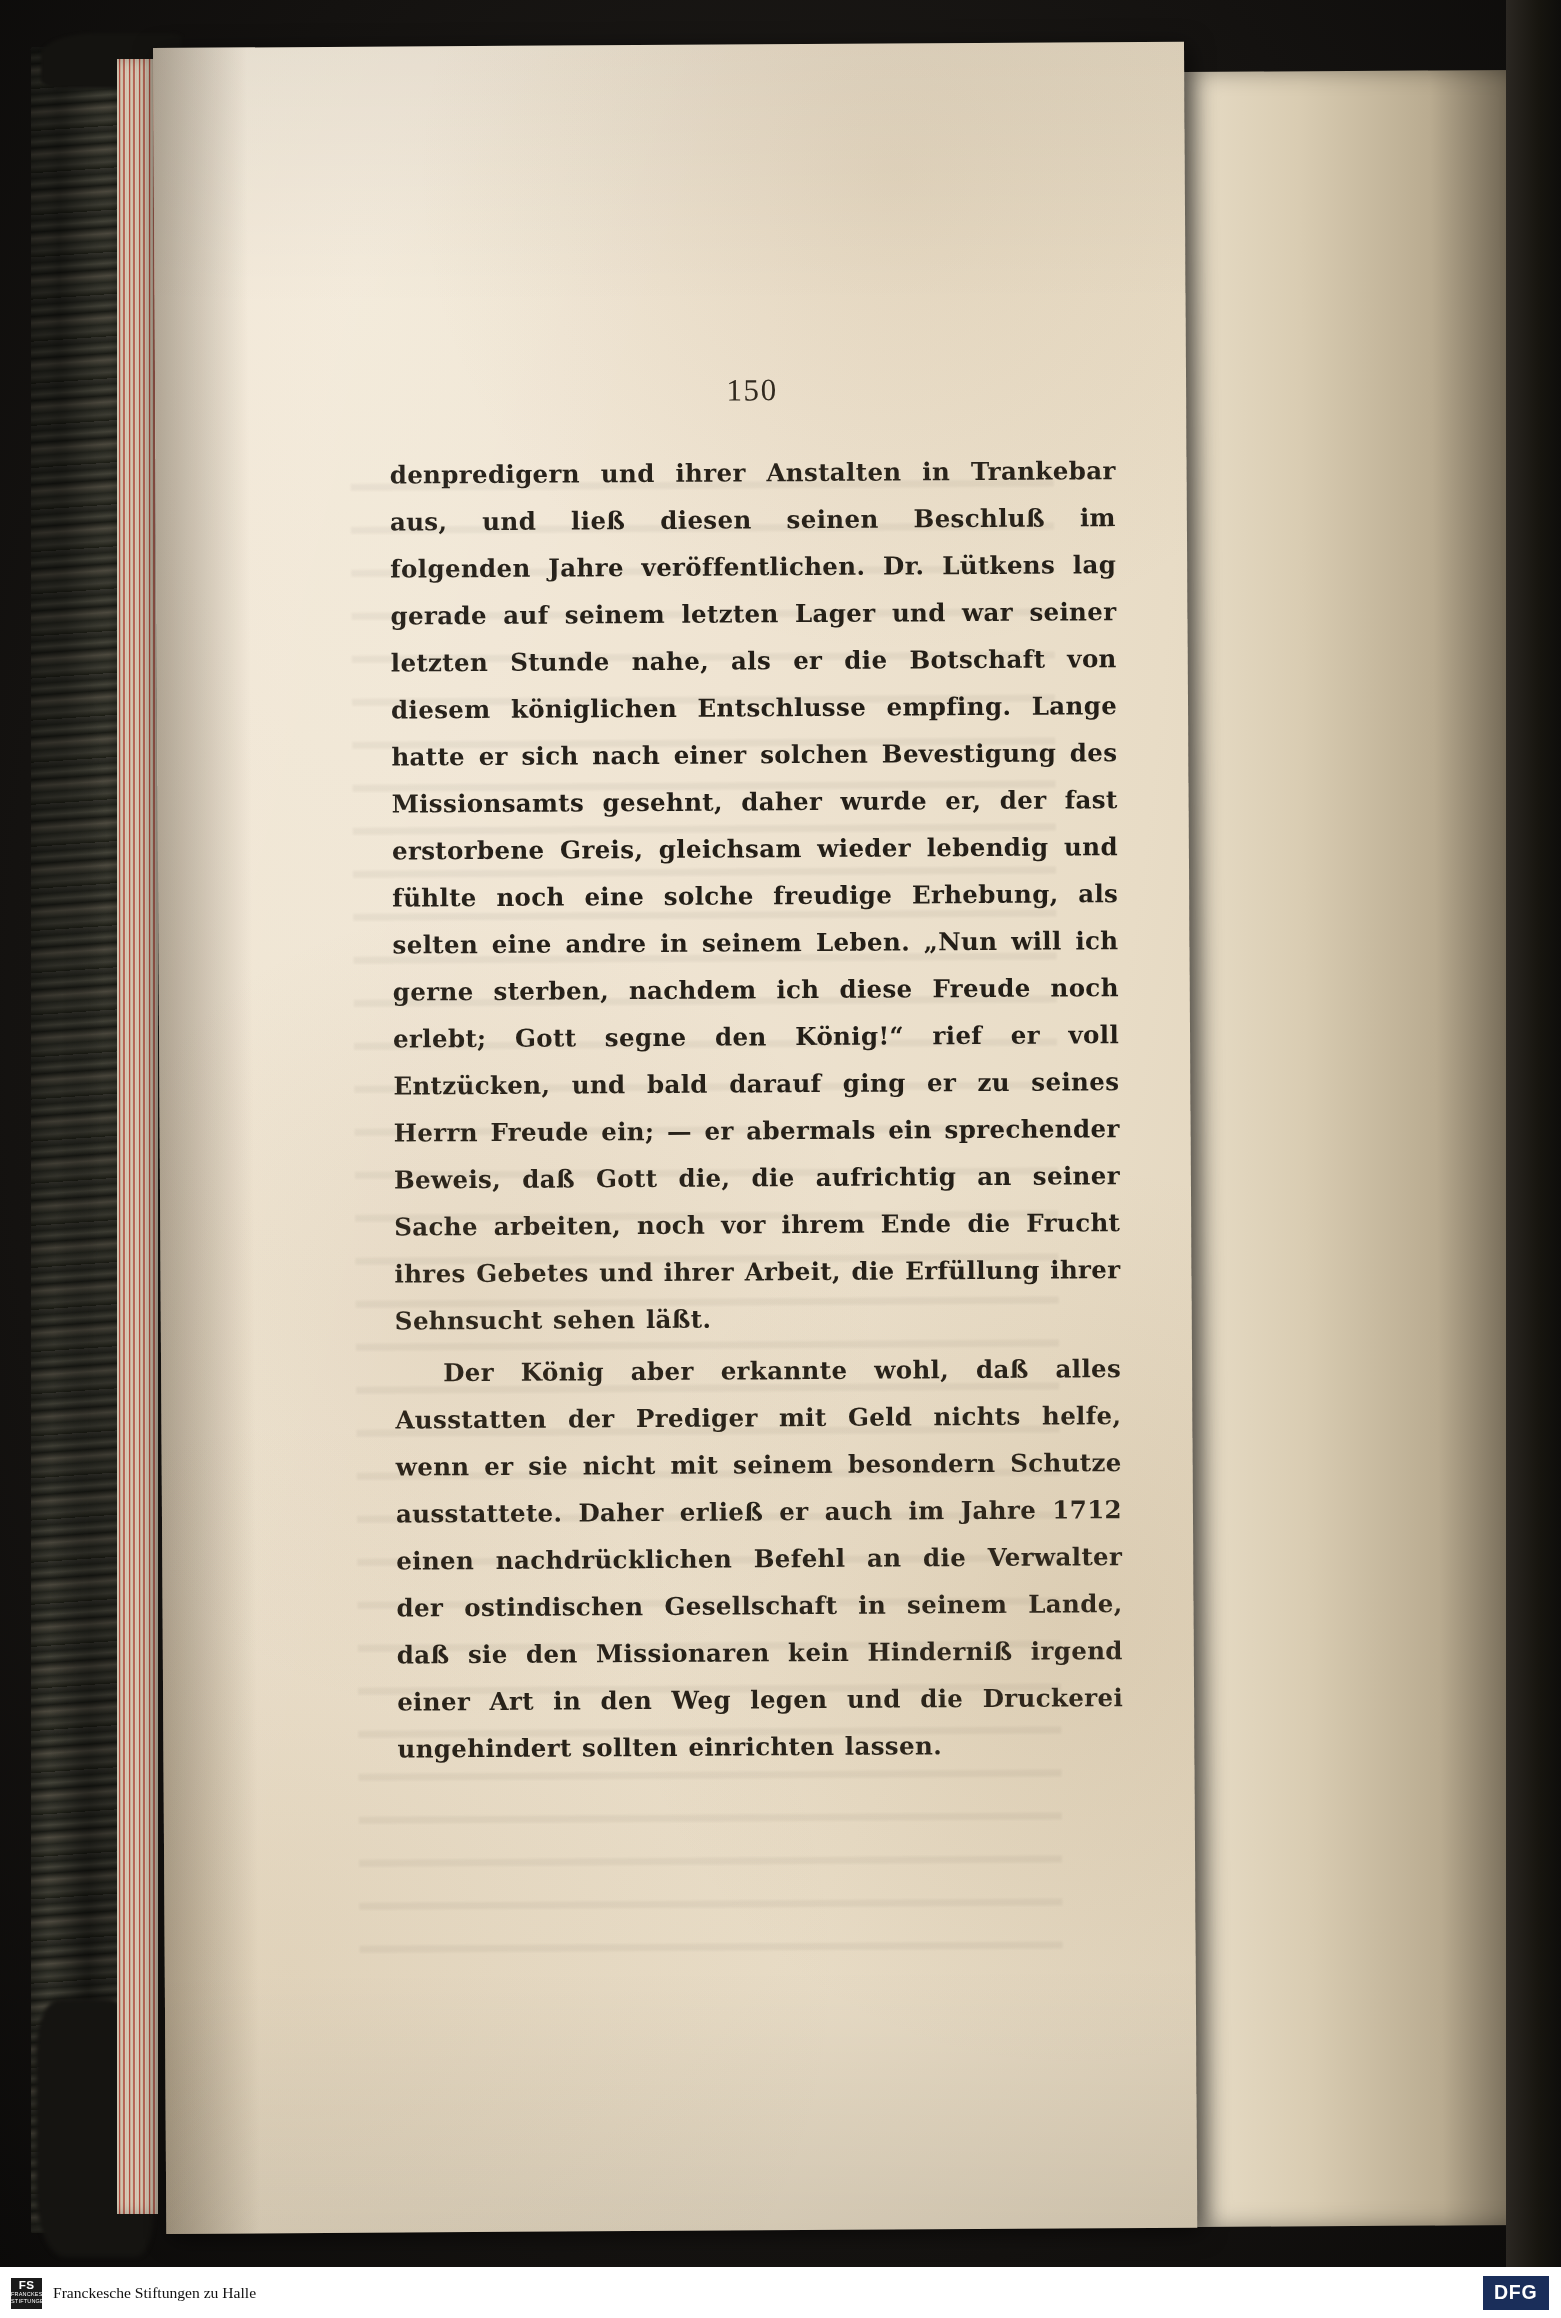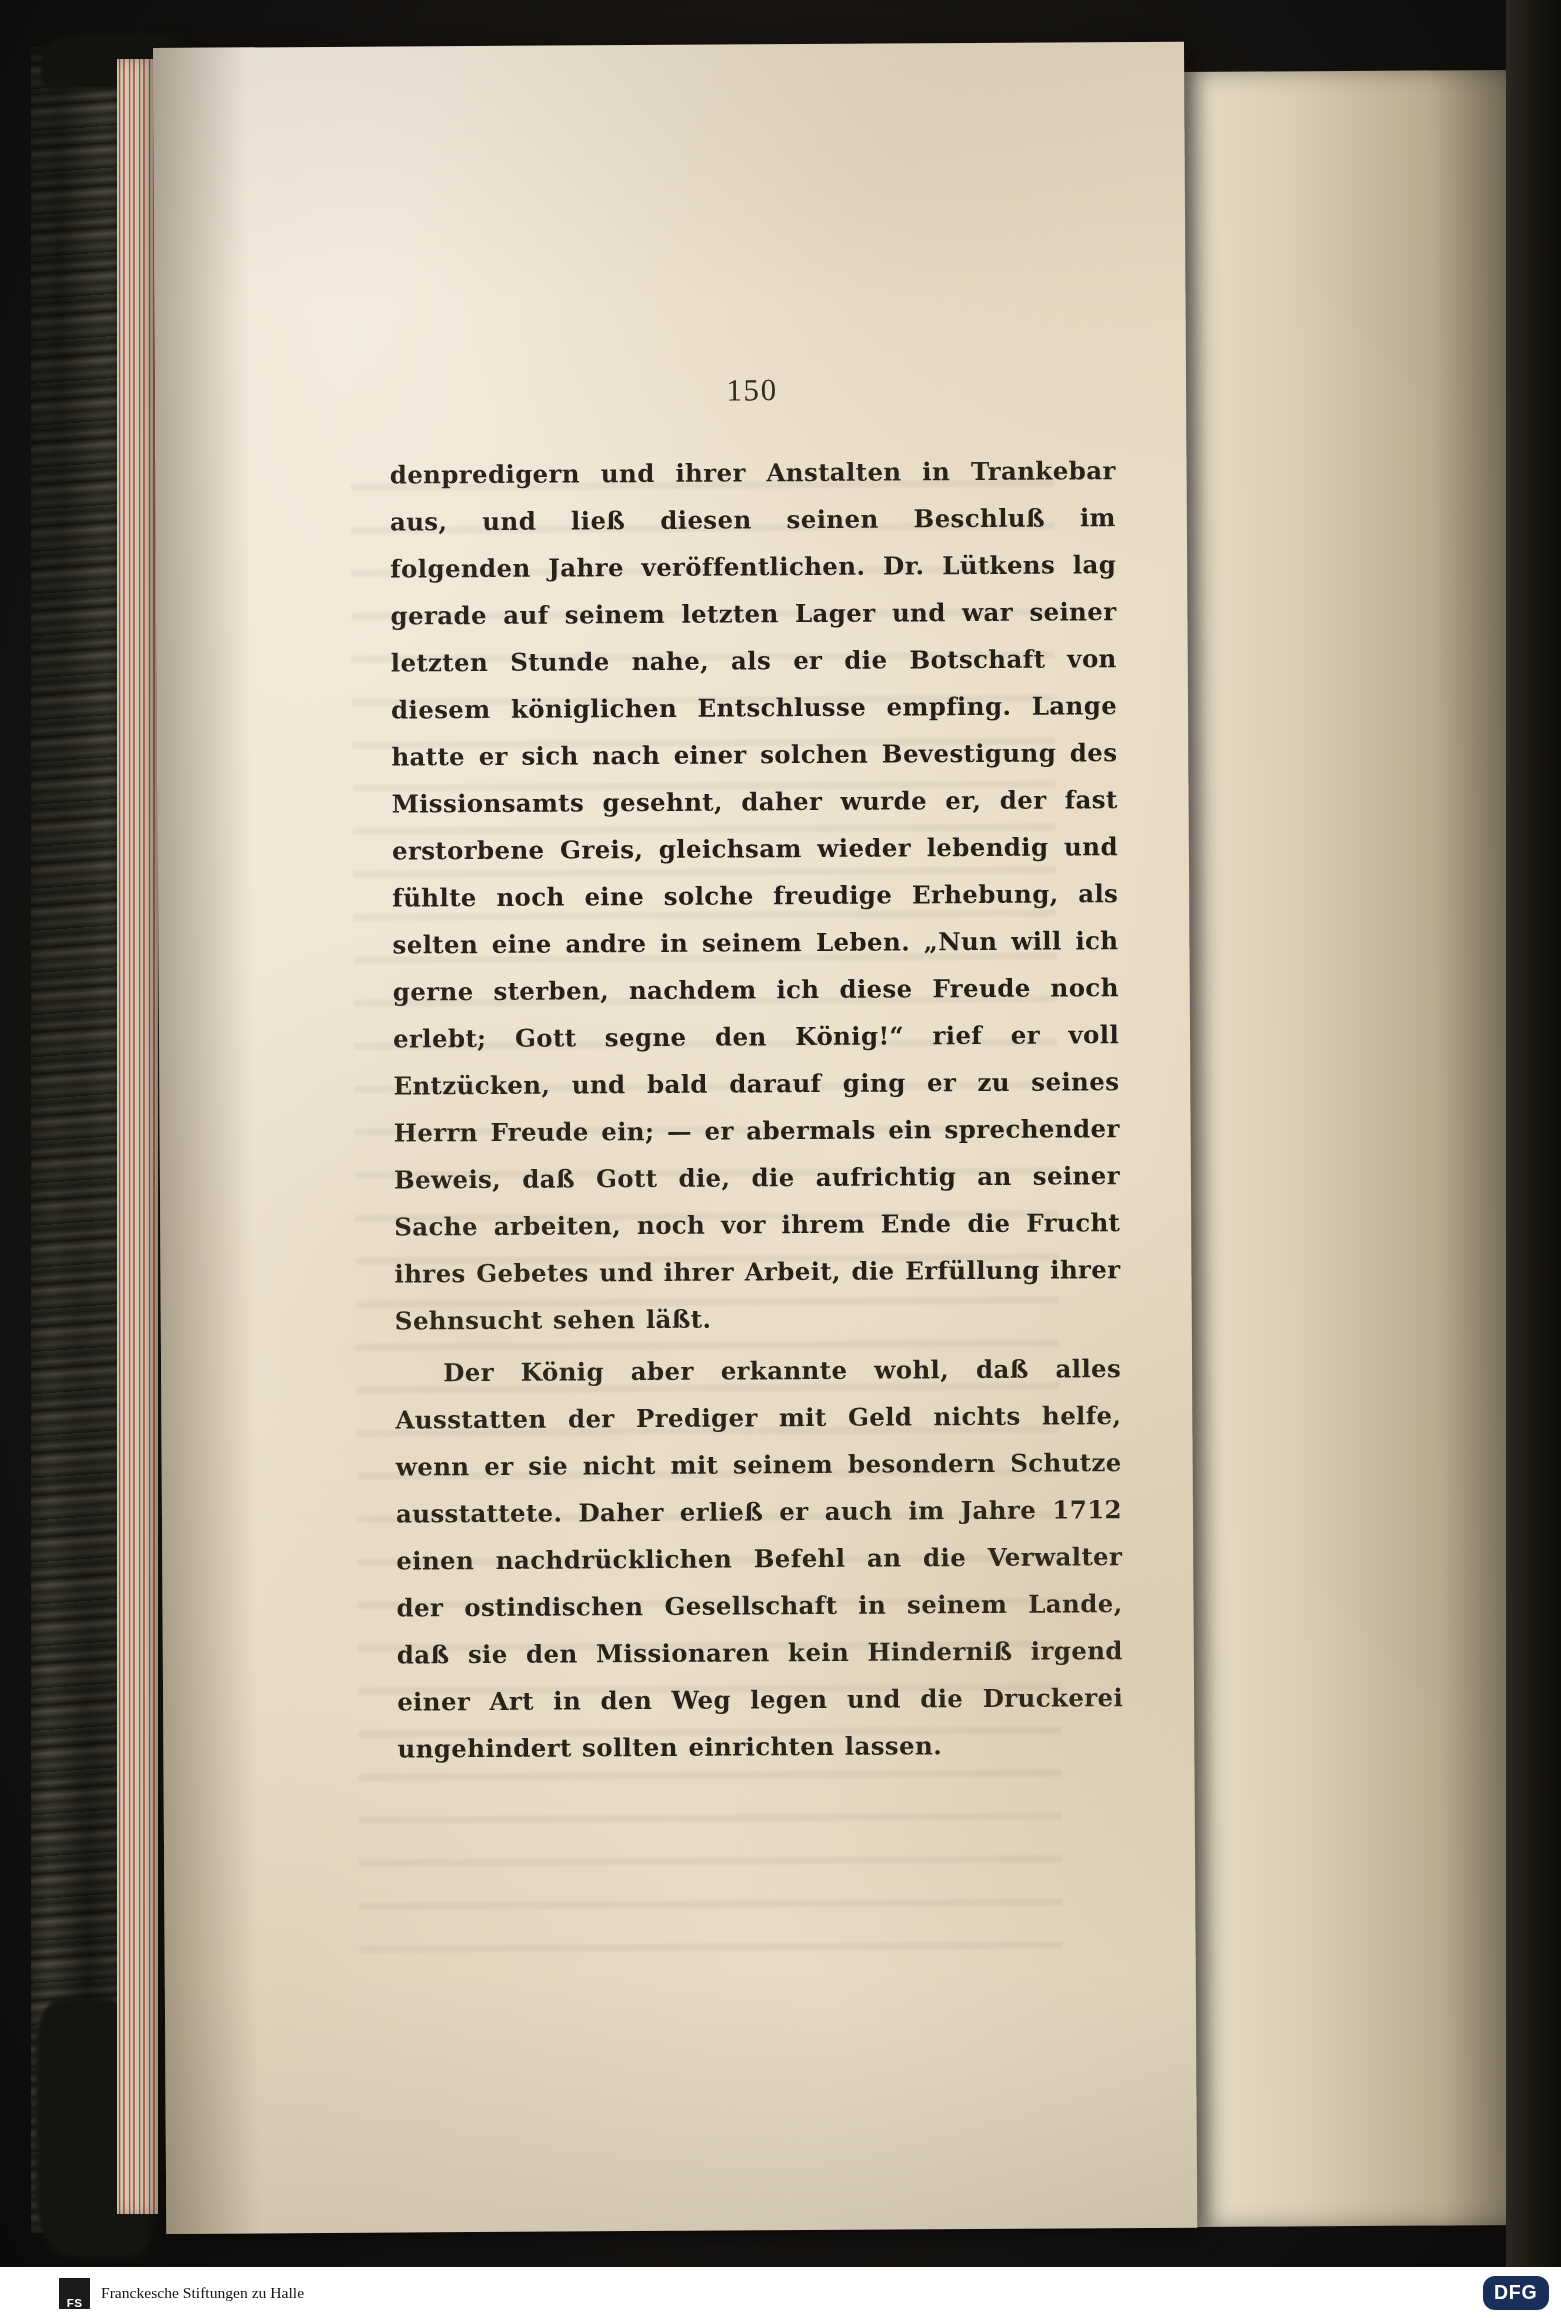--- a/index.html
+++ b/index.html
@@ -218,25 +218,24 @@
     gap: 11px;
     padding-left: 11px;
   }
   .fs-logo {
     width: 31px; height: 31px;
     background: #1b1b1b;
     color: #fff;
     font-size: 5.5px;
     line-height: 7px;
     text-align: center;
-    padding-top: 18px;
+    padding-top: 0;
     box-sizing: border-box;
     font-family: "Liberation Sans", sans-serif;
     letter-spacing: 0.2px;
-    margin-left: 48px;
   }
   .fs-logo .mark {
     display: block;
     font-size: 11.7px;
     line-height: 13.3px;
     font-weight: bold;
   }
   .footer-text {
     font-family: Liberation Serif, serif;
     font-size: 15.6px;
@@ -244,21 +243,20 @@
   }
   .dfg {
     margin-right: 12.5px;
     background: #1a2e5a;
     color: #ffffff;
     font-family: "Liberation Sans", sans-serif;
     font-weight: bold;
     font-size: 19.5px;
     letter-spacing: 0.8px;
     padding: 4.7px 11px 5.5px 11px;
-    border-radius: 12px;
   }
 </style>
 </head>
 <body>
 
 <div class="scan">
   <div class="surround"></div>
   <div class="next-page"></div>
   <div class="binding"></div>
   <div class="cover-corner"></div>

